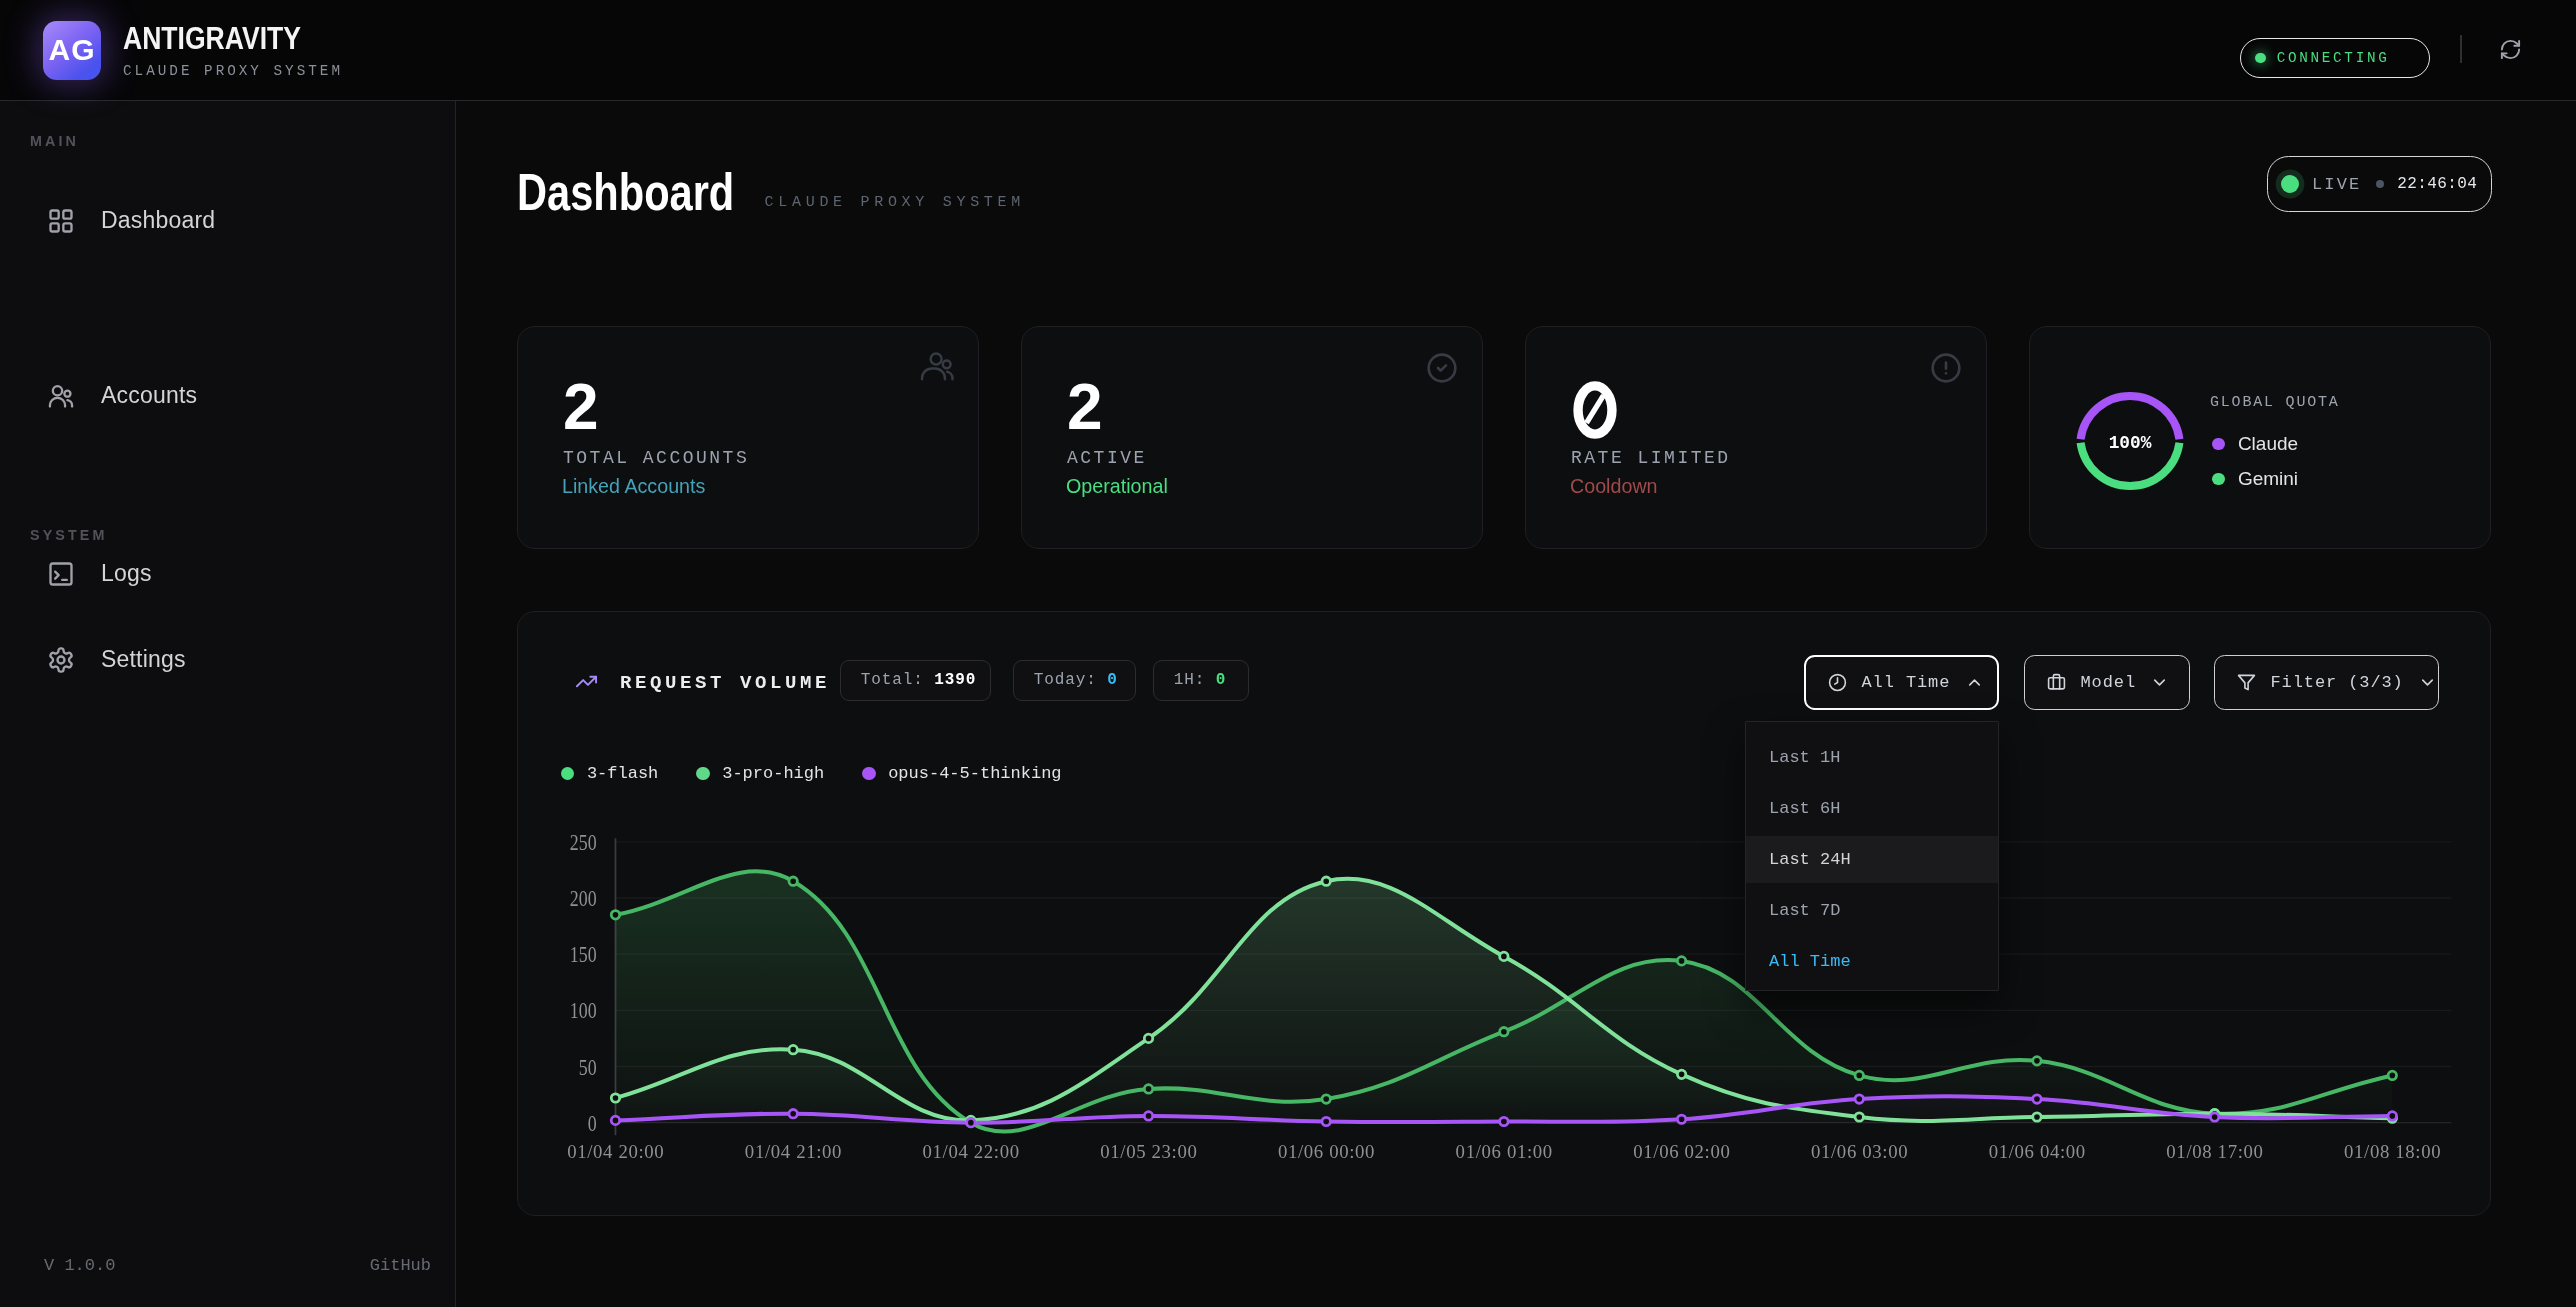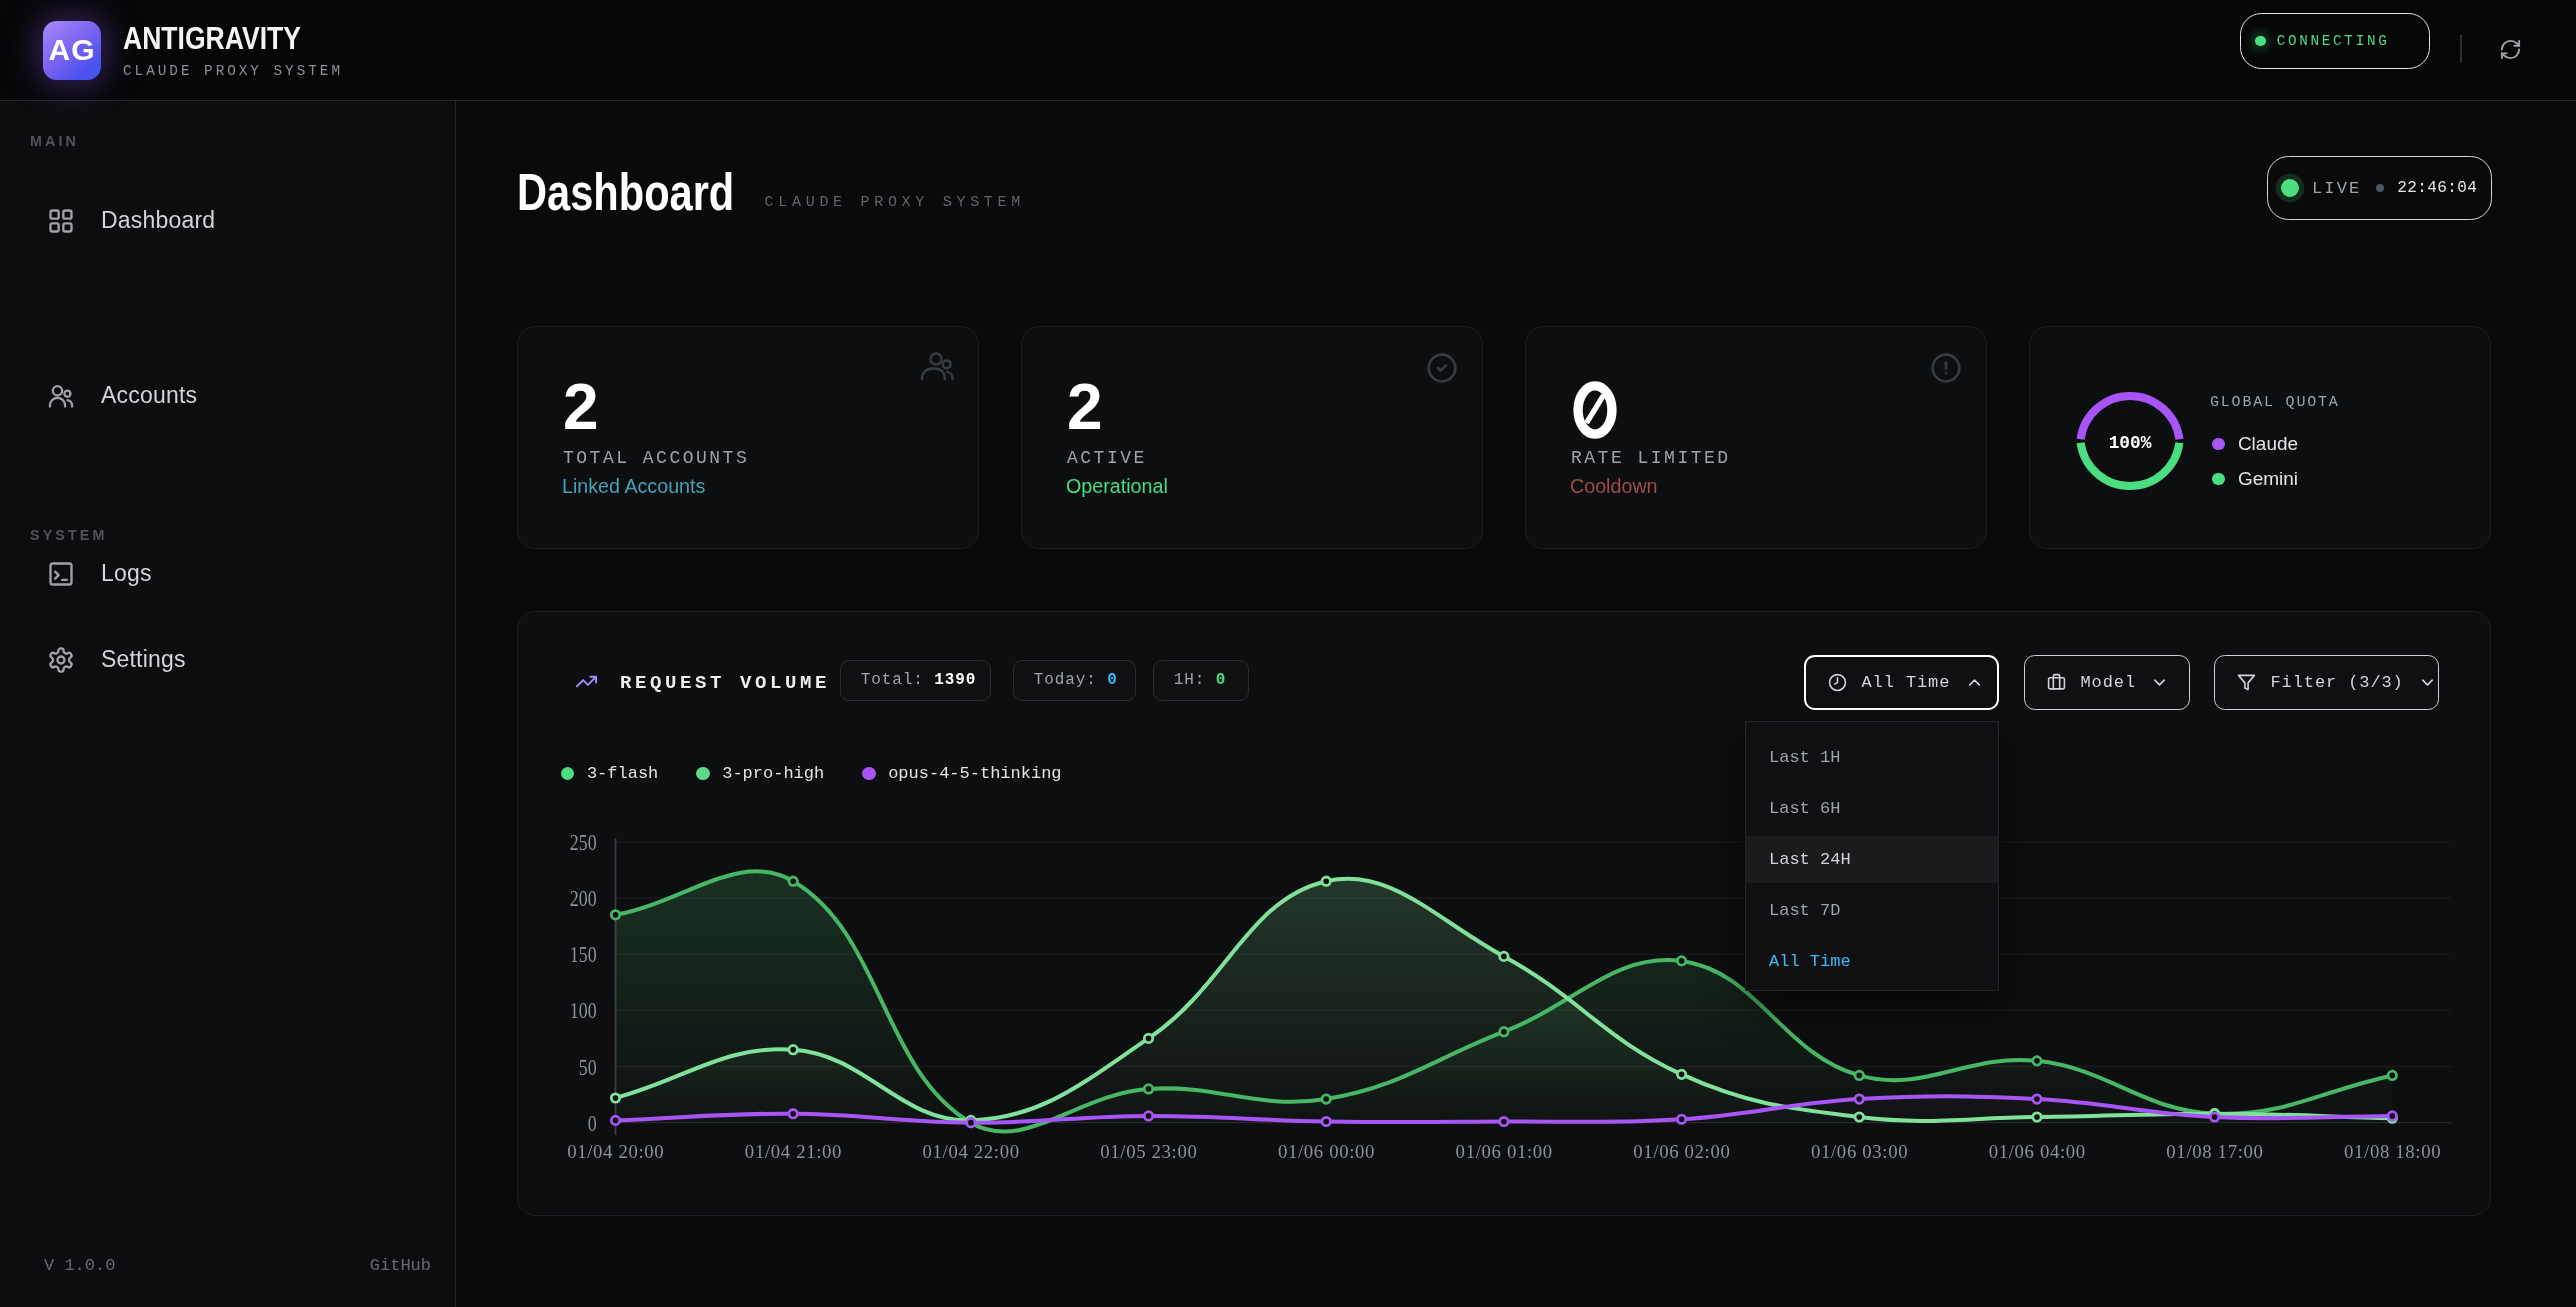--- a/index.html
+++ b/index.html
@@ -11,21 +11,21 @@
     background:#060607; border-bottom:1.8px solid #28282b; z-index:30; }
   .logo { position:absolute; left:43px; top:20.6px; width:58px; height:59px; border-radius:13.4px;
     background:linear-gradient(140deg,#a78bfa 0%, #7d64f2 45%, #4b52ee 80%, #4456f0 100%);
     box-shadow:0 0 32px 5.4px rgba(139,92,246,0.35);
     display:flex; align-items:center; justify-content:center; }
   .logo span { font-weight:bold; font-size:30px; color:#fff; letter-spacing:0.9px; }
   .brand-title { position:absolute; left:123px; top:19.7px; font-size:32px; font-weight:bold;
     color:#f4f4f5; letter-spacing:0px; transform:scaleX(0.83); transform-origin:left; }
   .brand-sub { position:absolute; left:123px; top:63px; font-family:"Liberation Mono",monospace;
     font-size:14.3px; color:#8b8f98; letter-spacing:3px; }
-  .conn-pill { position:absolute; left:2240px; top:13px; width:190px; height:56px;
+  .conn-pill { position:absolute; left:2240px; top:38px; width:190px; height:40px;
     border:1.8px solid #e7e7ea; border-radius:21.5px; display:flex; align-items:center;text-align:center; }
   .conn-dot { width:10.7px; height:10.7px; border-radius:50%; background:#4ade80;
     margin-left:14.3px; box-shadow:0 0 10.7px 2.7px rgba(74,222,128,0.35); }
   .conn-text { font-family:"Liberation Mono",monospace; font-size:14.3px; color:#4ade80;
     letter-spacing:2.7px; margin-left:10.7px; }
   .hdr-divider { position:absolute; left:2460px; top:35px; width:1.8px; height:28px; background:#2e2e33; }
   .refresh-ic { position:absolute; left:2499px; top:38px; width:23px; height:23px; color:#a1a1aa; }
 
   
   .sidebar { position:absolute; left:0; top:101px; width:456px; height:1207px;
@@ -40,21 +40,21 @@
     display:flex; justify-content:space-between;
     font-family:"Liberation Mono",monospace; font-size:17px; color:#666a73; }
 
   
   .main { position:absolute; left:458px; top:101px; width:2118px; height:1207px; background:#0a0a0b; }
   .h1row { position:absolute; left:59px; top:61px; }
   .h1row h1 { display:inline-block; font-size:52px; color:#ffffff; letter-spacing:0px;
     transform:scaleX(0.80); transform-origin:left bottom; }
   .h1sub { display:inline-block; font-family:"Liberation Mono",monospace; font-size:15px;
     color:#5d6570; letter-spacing:4.7px; margin-left:-24px; vertical-align:3.6px; }
-  .live-pill { position:absolute; left:1809px; top:55px; width:225px; height:64px;
+  .live-pill { position:absolute; left:1809px; top:55px; width:225px; height:56px;
     border:1.8px solid #d6d6da; border-radius:21.5px; display:flex; align-items:center; }
   .live-dot2 { width:18px; height:18px; border-radius:50%; background:#4ade80; margin-left:13.4px;
     box-shadow:0 0 0 5.4px rgba(74,222,128,0.16); }
   .live-text { font-family:"Liberation Mono",monospace; font-size:17px; color:#9ca3af;
     letter-spacing:2.2px; margin-left:12.5px; }
   .live-sep { width:8px; height:8px; border-radius:50%; background:#4b5563; margin-left:14.3px; }
   .live-time { font-family:"Liberation Mono",monospace; font-size:16px; color:#e5e7eb;
     letter-spacing:0.4px; margin-left:13.4px; }
 
   

